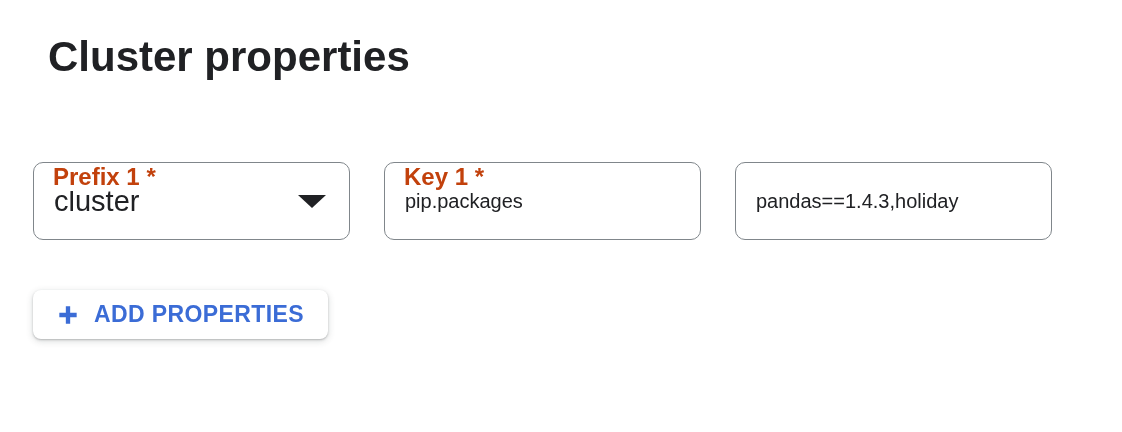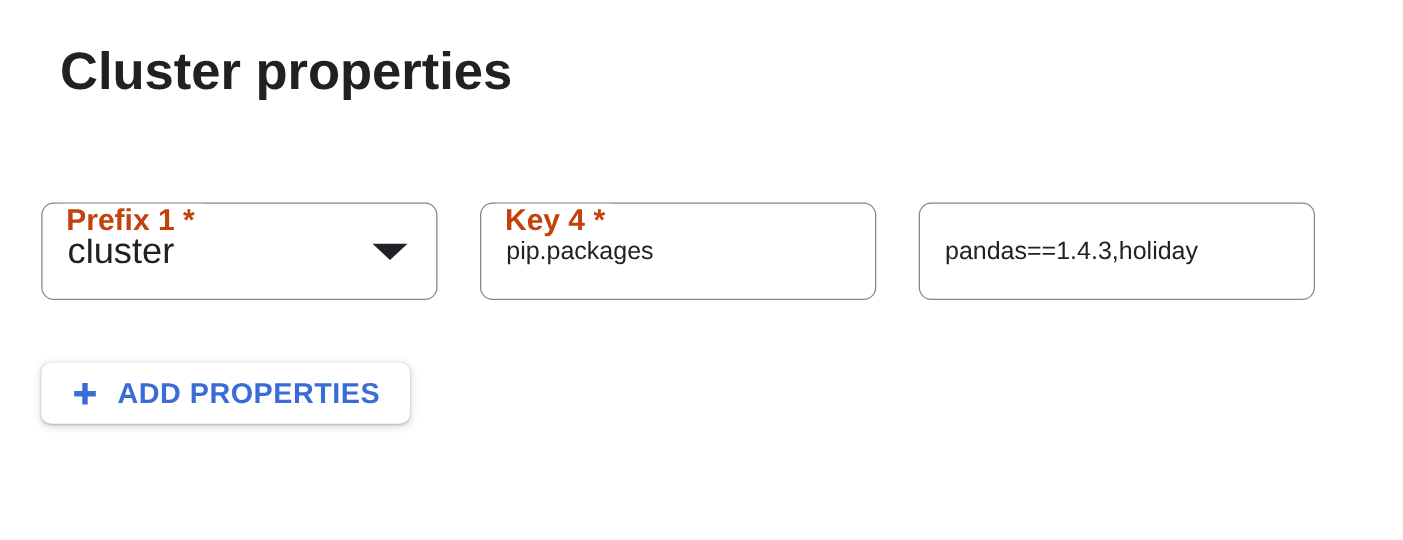--- a/index.html
+++ b/index.html
@@ -124,21 +124,21 @@
 
   <div class="fields-row">
 
     <div class="field">
       <span class="field-label">Prefix 1 *</span>
       <span class="field-value">cluster</span>
       <span class="dropdown-arrow"></span>
     </div>
 
     <div class="field">
-      <span class="field-label">Key 4 *</span>
+      <span class="field-label">Key 1 *</span>
       <input class="field-input" type="text" value="pip.packages" style="">
     </div>
 
     <div class="field">
       <input class="field-input" type="text" value="pandas==1.4.3,holiday" style="">
     </div>
 
   </div>
 
   <button class="add-btn">

